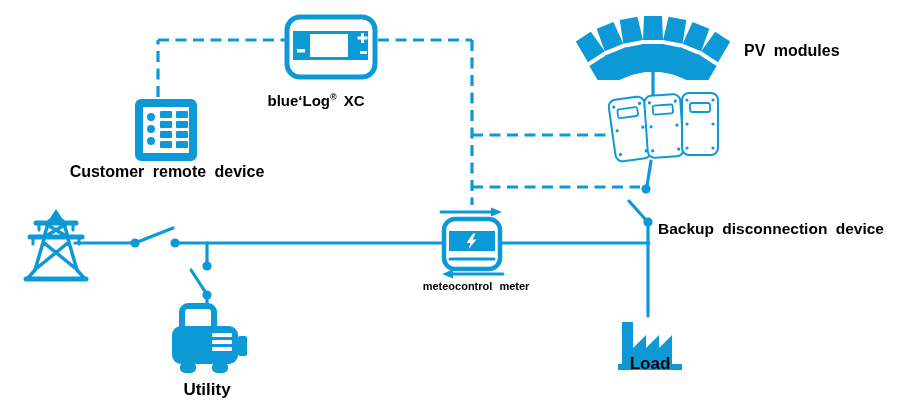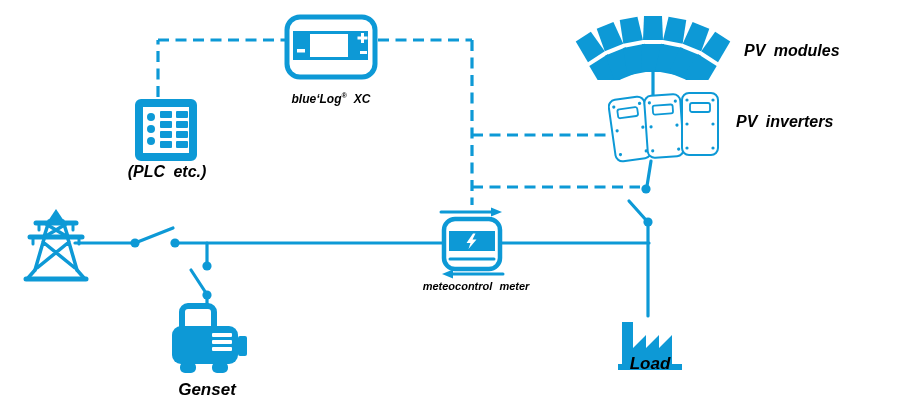--- a/index.html
+++ b/index.html
@@ -8,21 +8,21 @@
          font-family:"Liberation Sans", sans-serif;}
   .stage svg{position:absolute;display:block;}
   
   .s{stroke:var(--accent);fill:none;stroke-linecap:round;stroke-linejoin:round;}
   .f{fill:var(--accent);stroke:none;}
   .w{fill:#ffffff;stroke:none;}
   .sw{stroke:var(--accent);fill:#ffffff;}
   .ln{stroke-width:3.2;}
   .dash{stroke:var(--accent);fill:none;stroke-width:3.2;stroke-dasharray:11 6.5;stroke-linecap:butt;}
   
-  .lbl{position:absolute;color:var(--label);font-weight:bold;font-style:italic;
+  .lbl{position:absolute;color:var(--label);font-weight:bold;
        font-size:16px;white-space:nowrap;word-spacing:4px;line-height:1.2;}
   .lbl.center{transform:translateX(-50%);text-align:center;}
   .lbl sup{font-size:0.6em;}
   .lbl .post{margin-left:7px;}
   .two-line{white-space:normal;width:260px;}
 </style>
 </head>
 <body>
 
 <div class="stage">
@@ -192,25 +192,25 @@
     <rect class="f" x="12" y="60" width="16" height="11" rx="5"></rect>
     <rect class="f" x="44" y="60" width="16" height="11" rx="5"></rect>
   </svg>
 
   <svg style="left:616px;top:320px" width="68" height="54" viewBox="0 0 68 54">
     <rect class="f" x="6" y="2" width="11" height="44"></rect>
     <path class="f" d="M17 46 V28 L30 15 V28 L43 15 V28 L56 15 V46 Z"></path>
     <rect class="f" x="2" y="44" width="64" height="6"></rect>
   </svg>
 
-  <div class="lbl center" style="left:331px;top:92px;font-size:12px">
+  <div class="lbl center" style="left:316px;top:92px;font-size:15px">
     <span>blue‘Log</span><sup>®</sup><span class="post">XC</span>
   </div>
   <div class="lbl" style="left:744px;top:41px">PV modules</div>
-  <div class="lbl" style="left:736px;top:112px">PV inverters</div>
   <div class="lbl center two-line" style="left:167px;top:162px">
-    <div>(PLC etc.)</div>
+    <div>Customer remote device</div>
   </div>
   <div class="lbl center" style="left:476px;top:280px;font-size:11px">meteocontrol meter</div>
-  <div class="lbl center" style="left:207px;top:380px;font-size:17px">Genset</div>
+  <div class="lbl" style="left:658px;top:220px;font-size:15.5px">Backup disconnection device</div>
+  <div class="lbl center" style="left:207px;top:380px;font-size:17px">Utility</div>
   <div class="lbl center" style="left:650px;top:354px;font-size:17px">Load</div>
 
 </div>
 
 </body></html>

